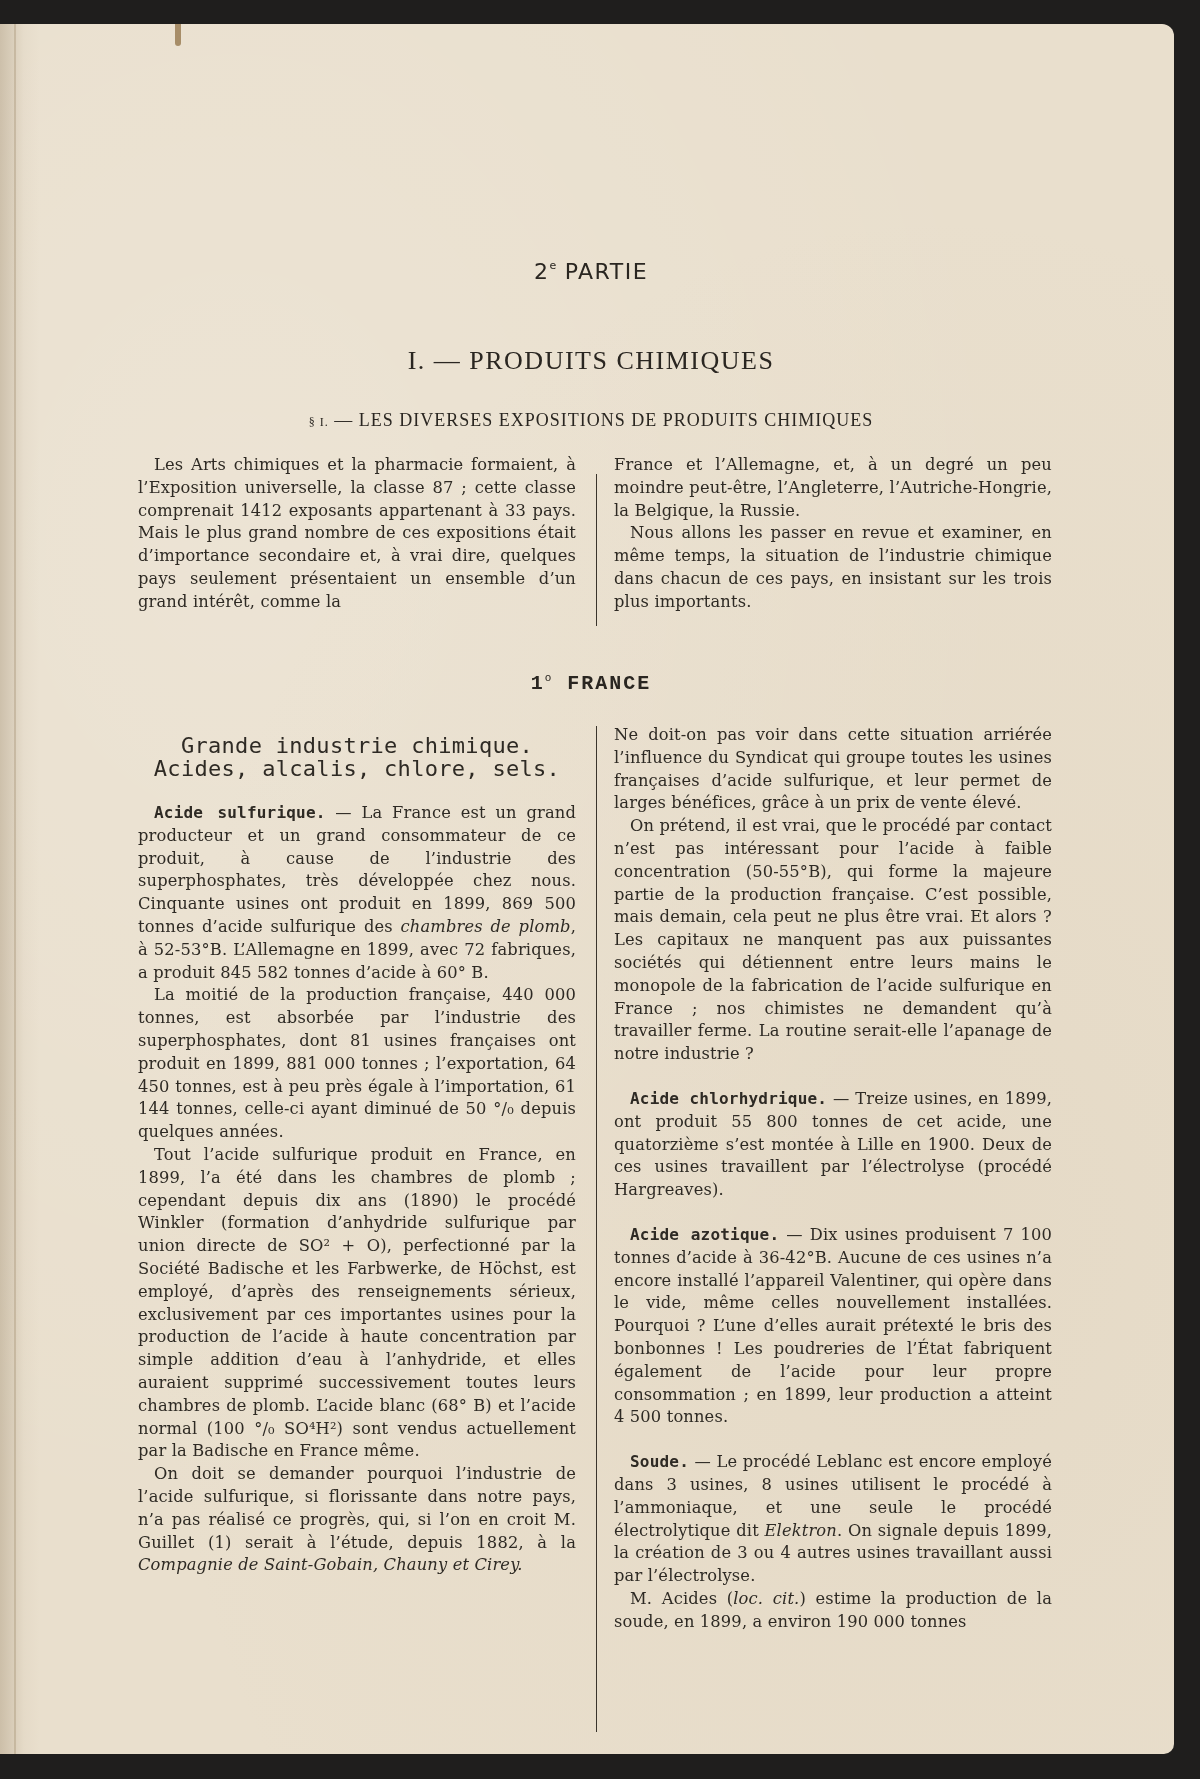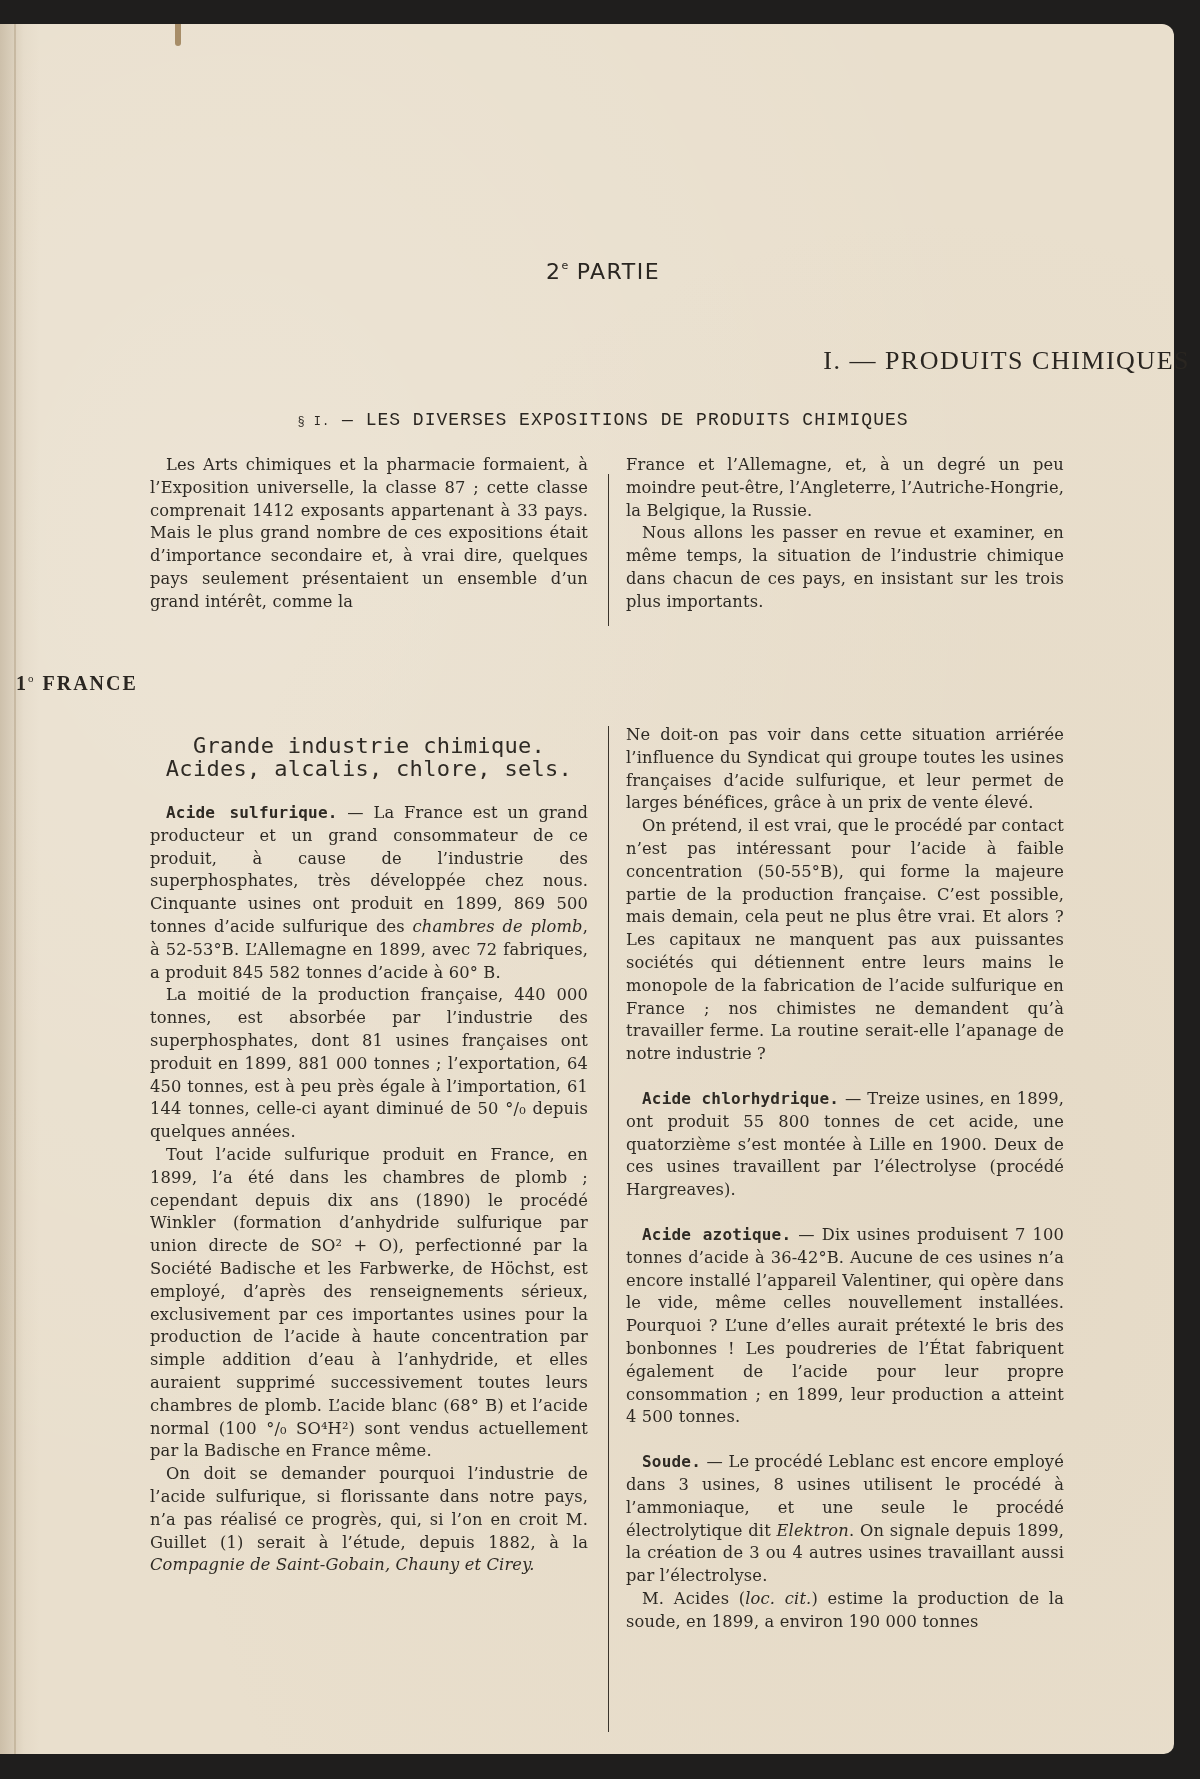--- a/index.html
+++ b/index.html
@@ -27,36 +27,36 @@
     background: linear-gradient(to right, rgba(150,130,100,0.35), rgba(150,130,100,0.05) 60%, transparent);
   }
   .spine-line {
     position: absolute; left: 14px; top: 0; bottom: 0; width: 2px;
     background: rgba(160,140,110,0.35);
   }
   .tear {
     position: absolute; left: 175px; top: 0; width: 6px; height: 22px;
     background: #8a6a3c; border-radius: 0 0 3px 3px; opacity: 0.7;
   }
-  .content { position: absolute; left: 16px; top: 0; width: 100%; height: 100%; }
+  .content { position: absolute; left: 4px; top: 0; width: 100%; height: 100%; }
 
   .partie {
     position: absolute; top: 235px; left: 0; width: 1174px; text-align: center;
     font-family: "DejaVu Sans", "Liberation Sans", sans-serif;
     font-size: 22px; letter-spacing: 1.5px; color: #2a2621;
   }
   .partie sup { font-size: 11px; vertical-align: 10px; letter-spacing: 0; }
   .chapter {
-    position: absolute; top: 322px; left: 0; width: 1174px; text-align: right;
+    position: absolute; top: 322px; left: 0; width: 1174px; text-align: center;
     font-family: "Liberation Serif", serif;
     font-size: 26px; letter-spacing: 1.5px; color: #2a2621;
   }
   .section {
     position: absolute; top: 386px; left: 0; width: 1174px; text-align: center;
-    font-family: Liberation Mono, monospace;
+    font-family: Liberation Serif, serif;
     font-size: 18px; letter-spacing: 1px; color: #2a2621;
   }
   .section .sc { font-size: 12px; }
 
   .col {
     position: absolute;
     width: 438px;
     font-family: "DejaVu Serif", serif;
     font-size: 16.3px;
     line-height: 22.8px;
@@ -74,22 +74,22 @@
   .col i { font-style: italic; }
 
   .intro-left { left: 134px; top: 430px; }
   .intro-right { left: 610px; top: 430px; }
   .intro-rule {
     position: absolute; left: 592px; top: 450px; width: 1px; height: 152px;
     background: #3a342c;
   }
 
   .france {
-    position: absolute; top: 648px; left: 0; width: 1174px; text-align: left;
-    font-family: Liberation Serif, serif; font-weight: bold;
+    position: absolute; top: 648px; left: 0; width: 1174px; text-align: center;
+    font-family: Liberation Mono, monospace; font-weight: bold;
     font-size: 20px; letter-spacing: 2px; color: #2a2621;
   }
   .france sup { font-size: 11px; vertical-align: 8px; font-weight: normal; }
 
   .body-left { left: 134px; top: 700px; }
   .body-right { left: 610px; top: 700px; }
   .body-rule {
     position: absolute; left: 592px; top: 702px; width: 1px; height: 1006px;
     background: #3a342c;
   }

